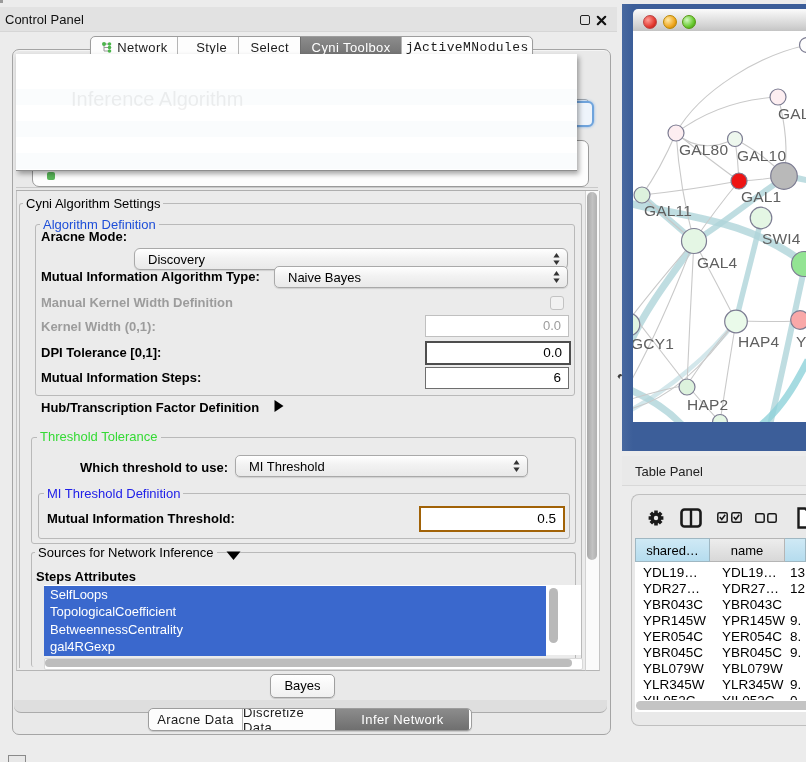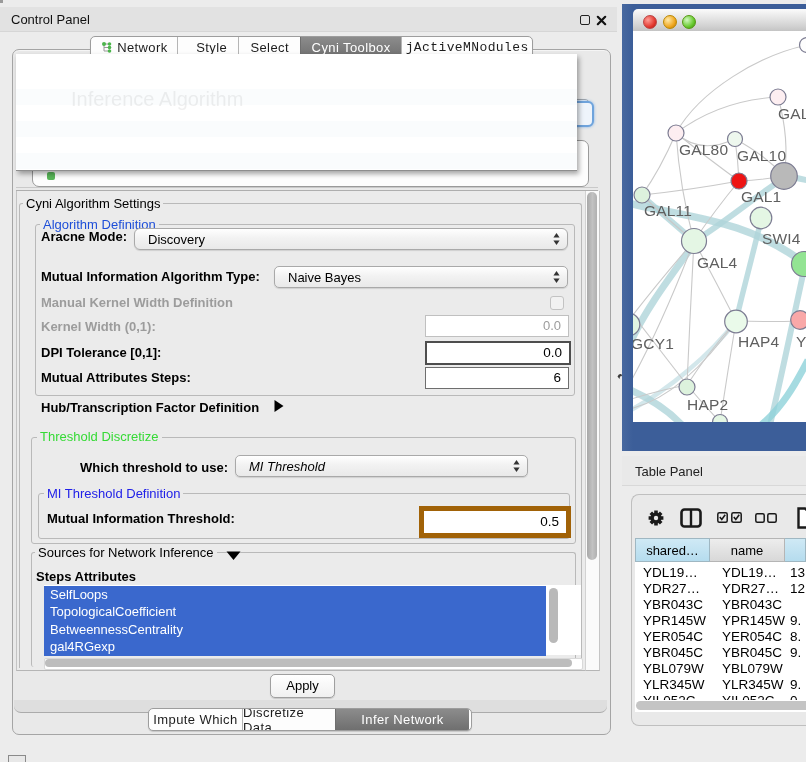--- a/index.html
+++ b/index.html
@@ -20,21 +20,21 @@
 .seg div{height:100%;display:flex;align-items:center;justify-content:center;
  border-left:1px solid #b5b5b5;color:#1c1c1c;letter-spacing:0.4px;}
 .seg div:first-child{border-left:none;}
 .seg div.sel{background:linear-gradient(#8c8c8c,#6f6f6f);color:#fff;border-left-color:#6f6f6f;}
 </style>
 </head>
 <body>
 
 <div class="ab" style="left:0;top:0;width:3px;height:3px;background:#9a9a9a;"></div>
 <div class="ab" style="left:0;top:7px;width:617px;height:24px;background:#e2e2e2;border-bottom:1px solid #d6d6d6;"></div>
-<div class="ab" style="left:11px;top:12px;color:#111;">Control Panel</div>
+<div class="ab" style="left:5px;top:12px;color:#111;">Control Panel</div>
 
 <div class="ab" style="left:580px;top:15px;width:8px;height:8px;border:1.5px solid #222;border-radius:2px;"></div>
 <svg class="ab" style="left:596px;top:15px;" width="11" height="11" viewBox="0 0 11 11">
  <path d="M1.8 1.8 L9.2 9.2 M9.2 1.8 L1.8 9.2" stroke="#111" stroke-width="2.2" stroke-linecap="round"></path>
 </svg>
 
 <div class="ab" style="left:12px;top:49px;width:597px;height:684px;background:#e9e9e9;border:1px solid #a5a5a5;border-radius:7px;box-shadow:inset 0 1px 0 #f5f5f5;"></div>
 
 <div class="ab" style="left:32px;top:99px;width:556px;height:26px;border:1px solid #a0a0a0;border-radius:5px;background:#f6f6f6;"></div>
 <div class="ab" style="left:566px;top:101px;width:24px;height:22px;border:2px solid #6ea3dc;border-radius:6px;background:#eef4fb;box-shadow:0 0 3px #7fb0e4;"></div>
@@ -49,21 +49,21 @@
 <div class="ab" style="left:585px;top:191px;width:13px;height:479px;background:#fafafa;border-left:1px solid #d2d2d2;border-right:1px solid #c5c5c5;border-bottom:1px solid #b5b5b5;"></div>
 <div class="ab" style="left:586.5px;top:192px;width:10px;height:368px;background:linear-gradient(90deg,#a8a8a8,#c2c2c2 55%,#b0b0b0);border-radius:5px;"></div>
 
 <div class="grp" style="left:19px;top:203px;width:561px;height:464px;border-bottom:none;border-radius:3px 3px 0 0;"></div>
 <div class="grplbl" style="left:23px;top:197px;">Cyni Algorithm Settings</div>
 
 <div class="grp" style="left:35px;top:224px;width:538px;height:170px;"></div>
 <div class="grplbl bold" style="left:40px;top:218px;color:#1d4ed8;font-weight:normal;">Algorithm Definition</div>
 
 <div class="ab bold" style="left:41px;top:229px;">Aracne Mode:</div>
-<div class="combo" style="left:134px;top:228px;width:432px;height:20px;border-radius:6px;">
+<div class="combo" style="left:134px;top:248px;width:432px;height:20px;border-radius:6px;">
     <span class="txt">Discovery</span>
  <svg class="arrows" viewBox="0 0 7 12">
       <path d="M3.5 0 L6.6 4.4 H0.4 Z" fill="#333"></path>
       <path d="M3.5 12 L6.6 7.6 H0.4 Z" fill="#333"></path>
     </svg>
   </div>
 
 <div class="ab bold" style="left:41px;top:269px;">Mutual Information Algorithm Type:</div>
 <div class="combo" style="left:274px;top:266px;width:292px;height:20px;">
     <span class="txt">Naive Bayes</span>
@@ -79,85 +79,85 @@
 <div class="ab bold" style="left:41px;top:319px;color:#9c9c9c;">Kernel Width (0,1):</div>
 <div class="fld" style="left:425px;top:315px;width:142px;height:20px;border:1px solid #c0c0c0;">
  <span class="fldtx" style="color:#9c9c9c;">0.0</span>
   </div>
 
 <div class="ab bold" style="left:41px;top:345px;">DPI Tolerance [0,1]:</div>
 <div class="fld" style="left:425px;top:340.5px;width:142px;height:20px;border:2px solid #4e4e4e;">
  <span class="fldtx" style="font-size:13.5px;">0.0</span>
   </div>
 
-<div class="ab bold" style="left:41px;top:370px;">Mutual Attributes Steps:</div>
+<div class="ab bold" style="left:41px;top:370px;">Mutual Information Steps:</div>
 <div class="fld" style="left:425px;top:366.5px;width:142px;height:20px;border:1.5px solid #6e6e6e;">
  <span class="fldtx" style="font-size:13.5px;">6</span>
   </div>
 
 <div class="ab bold" style="left:41px;top:400px;">Hub/Transcription Factor Definition</div>
 <svg class="ab" style="left:273px;top:399px;" width="12" height="14" viewBox="0 0 12 14">
     <path d="M1.5 1 L10.5 7 L1.5 13 Z" fill="#000"></path>
   </svg>
 
 <div class="grp" style="left:31px;top:437px;width:543px;height:105px;"></div>
-<div class="grplbl" style="left:37px;top:430px;color:#35da35;">Threshold Discretize</div>
+<div class="grplbl" style="left:37px;top:430px;color:#35da35;">Threshold Tolerance</div>
 
 <div class="ab bold" style="left:80px;top:460px;">Which threshold to use:</div>
-<div class="combo" style="left:235px;top:455px;width:291px;height:20px;font-style:italic;">
+<div class="combo" style="left:235px;top:455px;width:291px;height:20px;">
     <span class="txt">MI Threshold</span>
  <svg class="arrows" viewBox="0 0 7 12">
       <path d="M3.5 0 L6.6 4.4 H0.4 Z" fill="#333"></path>
       <path d="M3.5 12 L6.6 7.6 H0.4 Z" fill="#333"></path>
     </svg>
   </div>
 
 <div class="grp" style="left:38px;top:493px;width:530px;height:44px;"></div>
 <div class="grplbl" style="left:44px;top:487px;color:#2121e8;">MI Threshold Definition</div>
 <div class="ab bold" style="left:47px;top:511px;">Mutual Information Threshold:</div>
-<div class="fld" style="left:419px;top:506px;width:142px;height:22px;border:5px solid #a16207;">
+<div class="fld" style="left:419px;top:506px;width:142px;height:22px;border:2px solid #a16207;">
  <span class="fldtx" style="font-size:13.5px;">0.5</span>
   </div>
 
 <div class="grp" style="left:31px;top:552px;width:543px;height:114px;border-bottom:none;"></div>
 <div class="grplbl" style="left:35px;top:546px;">Sources for Network Inference</div>
 <svg class="ab" style="left:226px;top:550px;" width="15" height="11" viewBox="0 0 15 11">
     <path d="M0.5 1.5 L14.5 1.5 L7.5 10 Z" fill="#000"></path>
   </svg>
 
 <div class="ab bold" style="left:36px;top:569px;">Steps Attributes</div>
 
 <div class="ab" style="left:44px;top:585px;width:537px;height:70px;background:#fff;"></div>
 <div class="ab" style="left:44px;top:585.5px;width:502px;height:70px;background:#3a68cd;color:#fff;line-height:17.5px;padding-left:6px;box-sizing:border-box;">SelfLoops<br>TopologicalCoefficient<br>BetweennessCentrality<br>gal4RGexp</div>
 <div class="ab" style="left:549px;top:588px;width:9px;height:55px;background:#b9b9b9;border-radius:5px;"></div>
 
 <div class="ab" style="left:44px;top:658px;width:537px;height:10px;background:#fff;border:1px solid #d9d9d9;border-radius:2px;"></div>
 <div class="ab" style="left:45px;top:659px;width:527px;height:8px;background:#bdbdbd;border-radius:4px;"></div>
 
-<div class="ab" style="left:270px;top:674px;width:63px;height:22px;background:linear-gradient(#ffffff,#f0f0f0);border:1px solid #9f9f9f;border-radius:5px;text-align:center;line-height:21px;box-shadow:0 1px 1px rgba(0,0,0,0.15);">Apply</div>
+<div class="ab" style="left:270px;top:674px;width:63px;height:22px;background:linear-gradient(#ffffff,#f0f0f0);border:1px solid #9f9f9f;border-radius:5px;text-align:center;line-height:21px;box-shadow:0 1px 1px rgba(0,0,0,0.15);">Bayes</div>
 
 <div class="ab" style="left:14px;top:700px;width:593px;height:12px;background:#dedede;border-bottom:1px solid #ababab;border-radius:0 0 7px 7px;"></div>
 
 <div class="seg" style="left:90px;top:36px;width:441px;height:21px;">
  <div style="width:88px;">
   <svg width="13" height="13" viewBox="0 0 13 13" style="margin-right:4px;">
    <path d="M4 3 L9 3 M4 3 L4 10 M4 6.5 L9 6.5 M4 10 L9 10" stroke="#9a9a9a" stroke-width="1"></path>
    <circle cx="4" cy="3" r="2" fill="#4cb54c"></circle>
         <circle cx="9.5" cy="3" r="1.8" fill="#4cb54c"></circle>
    <circle cx="9.5" cy="6.5" r="1.8" fill="#4cb54c"></circle>
         <circle cx="9.5" cy="10" r="1.8" fill="#4cb54c"></circle>
   </svg>Network</div>
  <div style="width:55px;padding-left:7px;">Style</div>
  <div style="width:62px;">Select</div>
  <div class="sel" style="width:103px;">Cyni Toolbox</div>
  <div style="width:133px;font-family:Liberation Mono, monospace;">jActiveMNodules</div>
 </div>
 
 <div class="seg" style="left:148px;top:708px;width:322px;height:21px;">
- <div style="width:93px;">Impute Which</div>
+ <div style="width:93px;">Aracne Data</div>
  <div style="width:92px;">Discretize Data</div>
  <div class="sel" style="width:133px;">Infer Network</div>
 </div>
 
 <div class="ab" style="left:16px;top:54px;width:561px;height:116px;background:#fff;border-bottom:1px solid #8d8d8d;box-shadow:2px 3px 5px rgba(0,0,0,0.35);">
  <div class="ab" style="left:0;top:35px;width:100%;height:16px;background:#fafcfd;"></div>
  <div class="ab" style="left:0;top:67px;width:100%;height:16px;background:#fafcfd;"></div>
  <div class="ab" style="left:0;top:99px;width:100%;height:16px;background:#fafcfd;"></div>
  <div class="ab" style="left:55px;top:34px;color:rgba(130,130,130,0.13);font-size:20px;">Inference Algorithm</div>
 </div>

